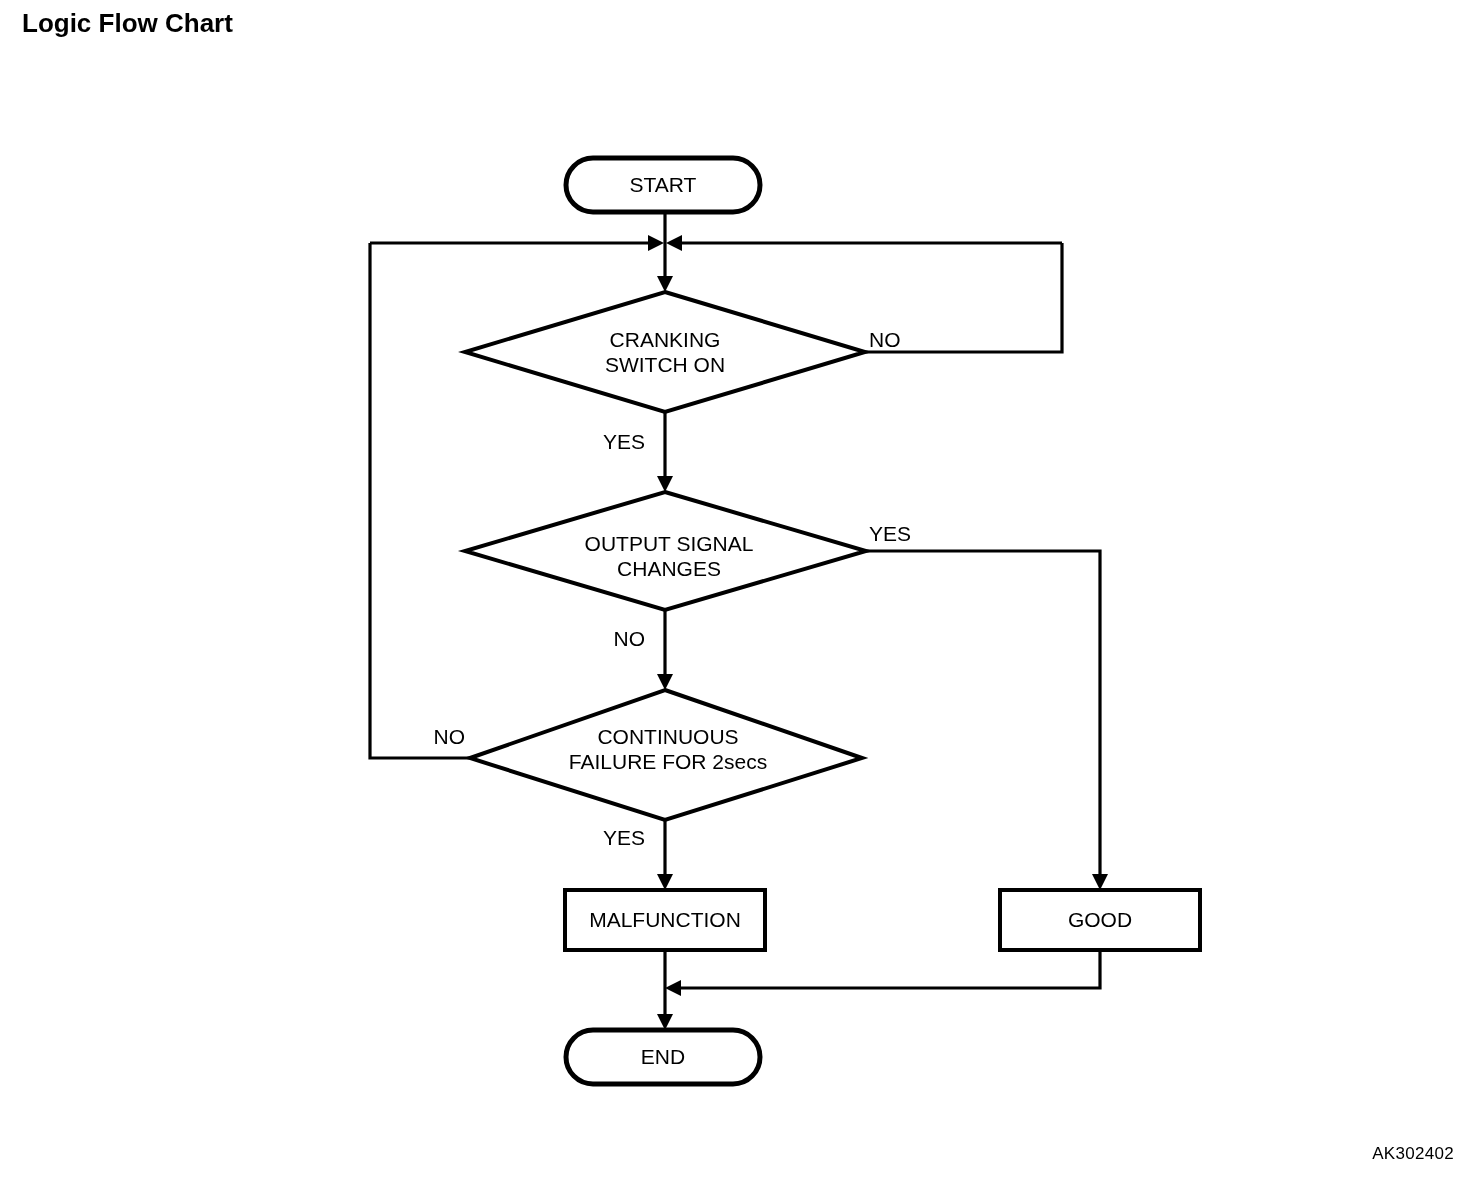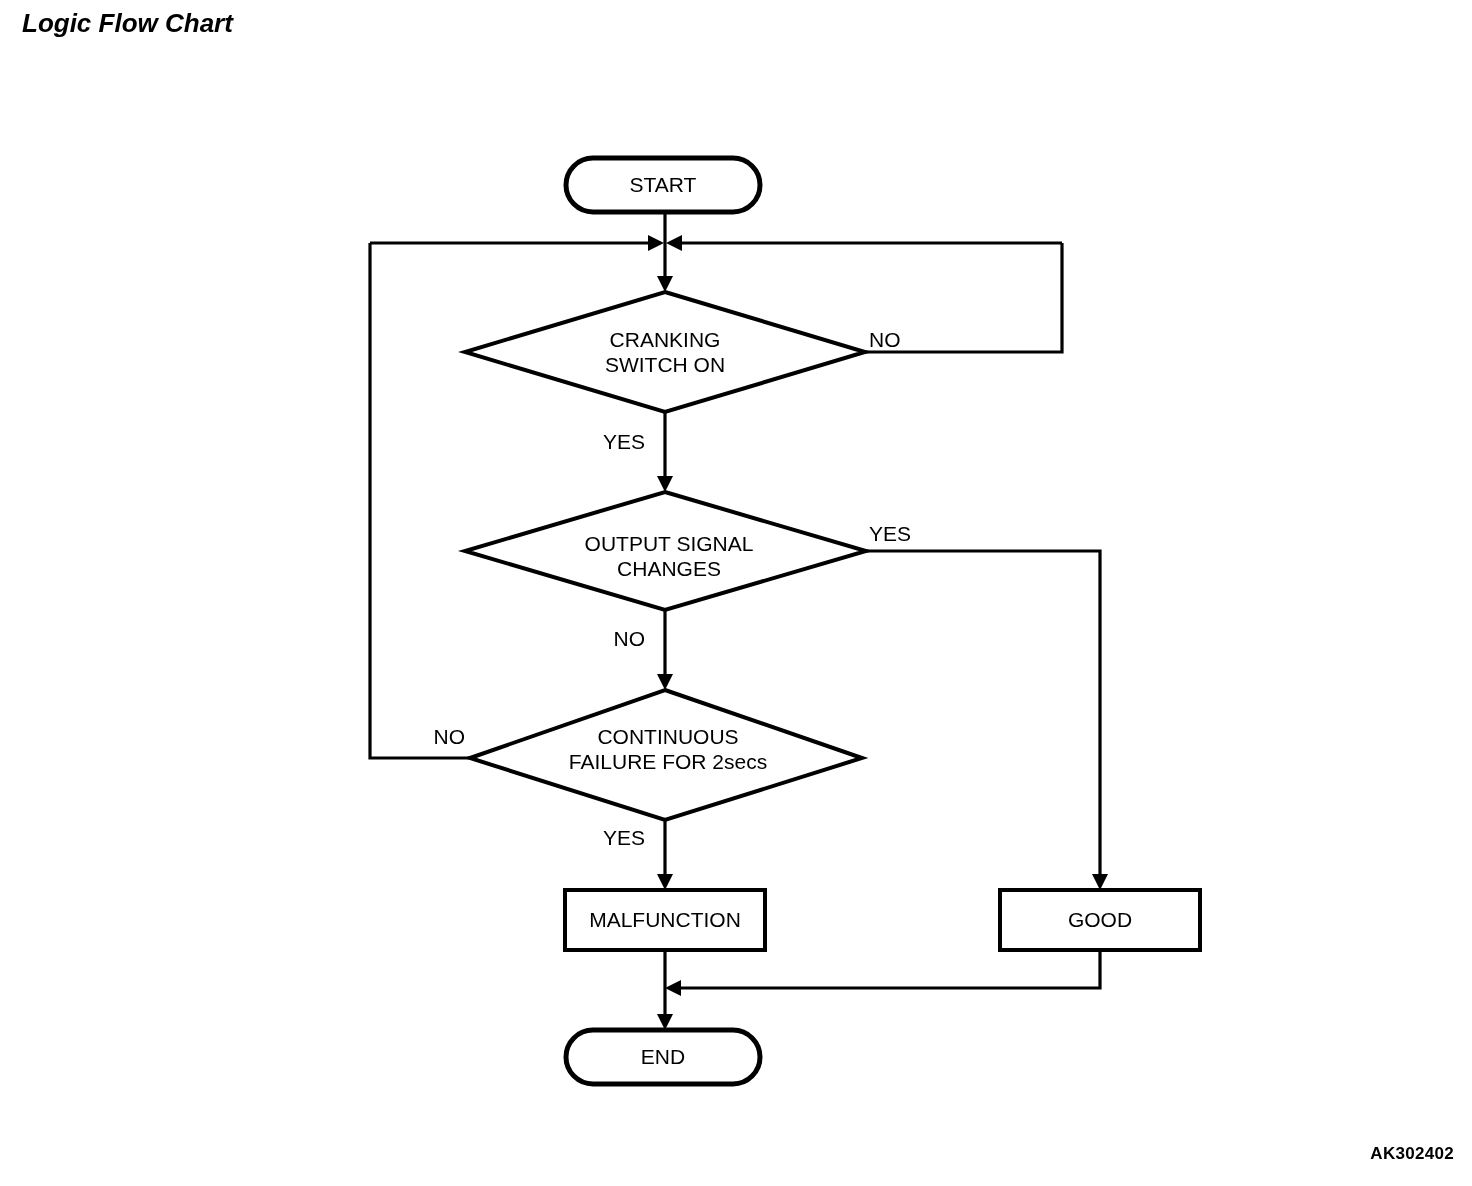--- a/index.html
+++ b/index.html
@@ -22,28 +22,27 @@
     height: 1186px;
   }
   .page-title {
     position: absolute;
     left: 22px;
     top: 8px;
     font-size: 26px;
     font-weight: bold;
     letter-spacing: 0px;
     white-space: nowrap;
-    font-style: italic;
   }
   .corner-code {
     position: absolute;
     right: 18px;
     bottom: 22px;
     font-size: 17px;
-    font-weight: bold;
+    font-weight: normal;
     letter-spacing: 0.3px;
     white-space: nowrap;
   }
   #flow-svg {
     position: absolute;
     left: 0;
     top: 0;
   }
   .node-shape {
     fill: #ffffff;

